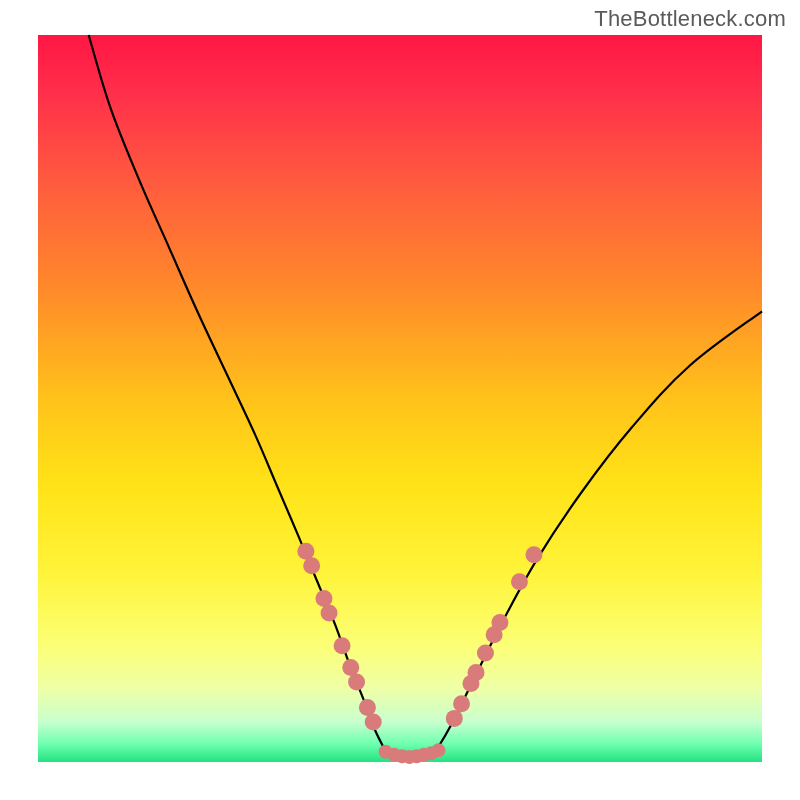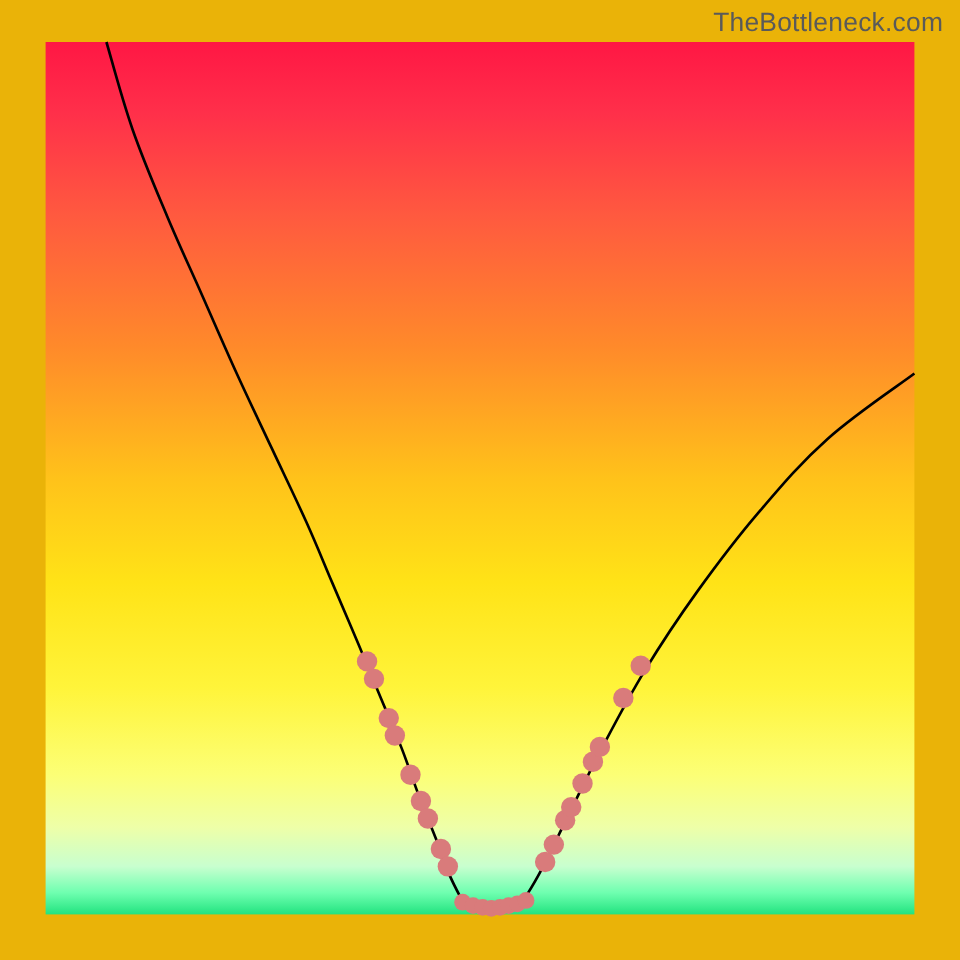--- a/index.html
+++ b/index.html
@@ -7,21 +7,21 @@
     padding: 0;
     width: 800px;
     height: 800px;
     background: #000;
     overflow: hidden;
   }
   .viewport {
     position: relative;
     width: 800px;
     height: 800px;
-    background: #eab308;
+    background: #ffffff;
   }
   .watermark {
     position: absolute;
     top: 6px;
     right: 14px;
     font-family: Arial, Helvetica, sans-serif;
     font-size: 22px;
     color: #5a5a5a;
     font-weight: 500;
     letter-spacing: 0.2px;

